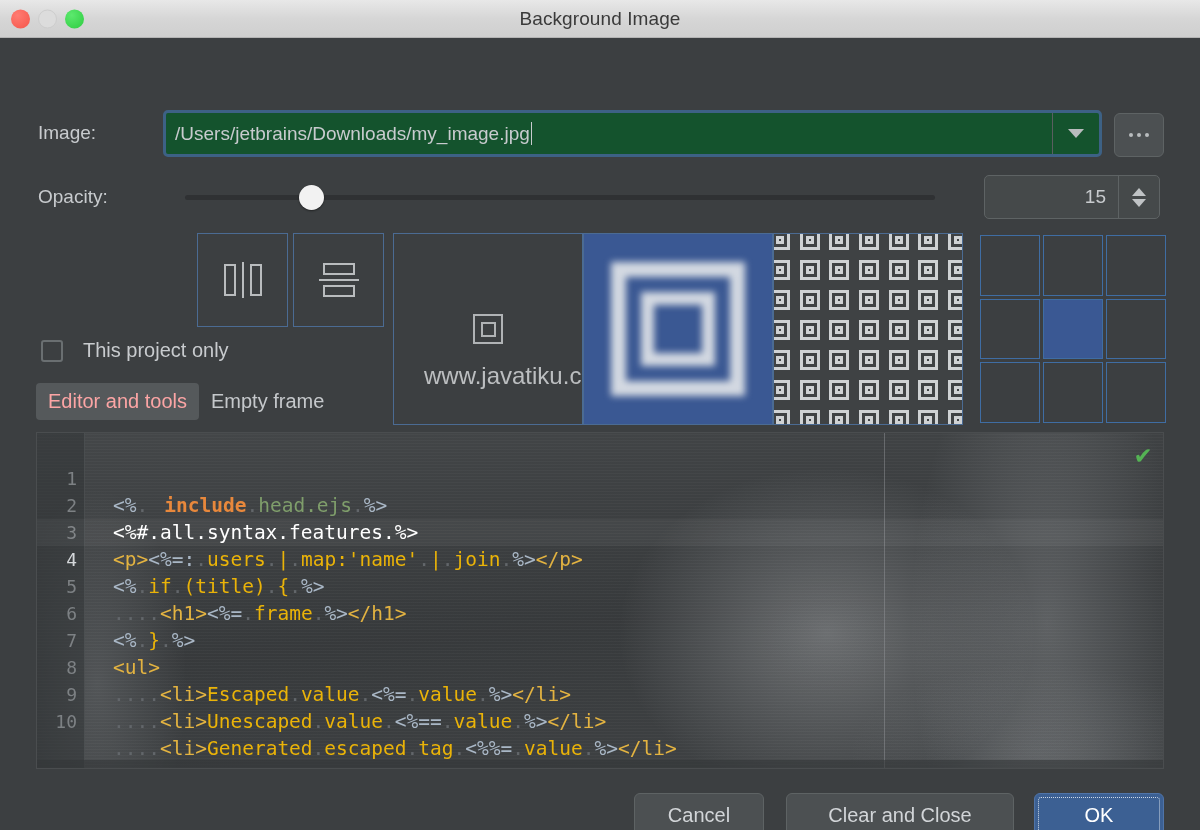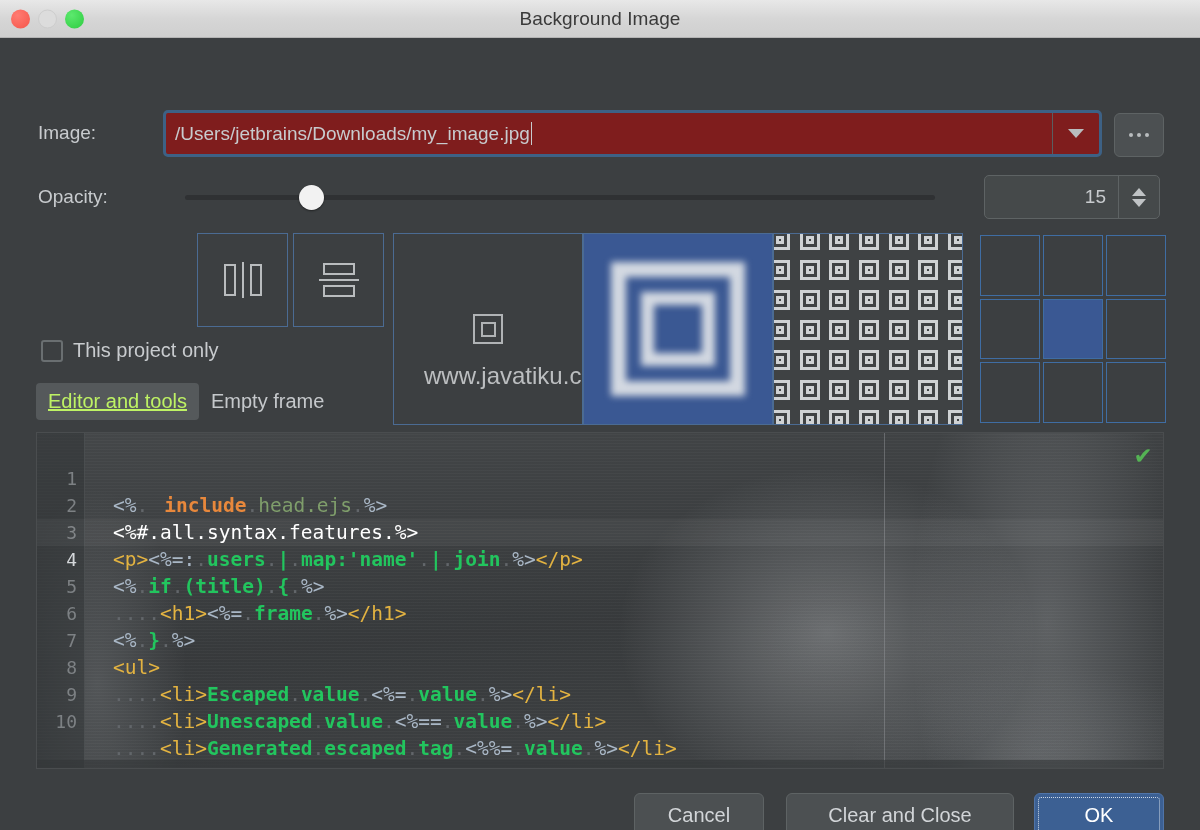--- a/index.html
+++ b/index.html
@@ -70,21 +70,21 @@
     font-size: 19px;
     color: #c8cbce;
   }
   .combo {
     position: absolute;
     left: 163px; top: 0;
     width: 939px; height: 47px;
     box-sizing: border-box;
     border: 3px solid #3d6185;
     border-radius: 5px;
-    background: #7f1d1d;
+    background: #14532d;
     display: flex;
     align-items: stretch;
   }
   .combo-input {
     flex: 1;
     display: flex;
     align-items: center;
     padding-left: 9px;
     font-size: 19px;
     color: #c8cbce;
@@ -331,21 +331,21 @@
     background: #3c3f41;
   }
   .anchor-cell.sel { background: #3a5893; }
 
   
   .checkrow {
     position: absolute;
     left: 41px; top: 301px;
     display: flex;
     align-items: center;
-    gap: 10px;
+    gap: 20px;
   }
   .checkbox {
     width: 22px; height: 22px;
     box-sizing: border-box;
     border: 2px solid #6a6f71;
     border-radius: 3px;
     background: #3c3f41;
   }
   .checkrow label {
     font-size: 20px;
@@ -360,22 +360,21 @@
     align-items: center;
   }
   .tab {
     font-size: 20px;
     color: #c5c8cb;
     padding: 7px 12px;
     border-radius: 4px;
   }
   .tab.active {
     background: #55595b;
-    color: #bef264;
-    text-decoration: underline;
+    color: #fca5a5;
   }
 
   
   .editor {
     position: absolute;
     left: 36px; top: 394px;
     width: 1128px; height: 337px;
     box-sizing: border-box;
     border: 1px solid #4a4d4f;
     background: #3b3e40;
@@ -436,21 +435,21 @@
   }
   .cline.cur .ln { color: #d4d7da; }
   .ctext {
     position: absolute;
     left: 76px;
   }
   .t-tag { color: #e3b341; }
   .t-kw { color: #e8883c; font-weight: bold; margin-left: 16px; }
   .t-str { color: #7f9e6b; margin-top: 9px; }
   .t-del { color: #a9b7c6; }
-  .t-txt { color: #22c55e; font-weight: bold; }
+  .t-txt { color: #eab308; }
   .t-com { color: #ffffff; }
   .t-dot { color: #62666a; }
   .checkmark {
     position: absolute;
     right: 12px; top: 8px;
     font-size: 26px;
     color: #54b254;
     font-weight: bold;
     line-height: 1;
   }

